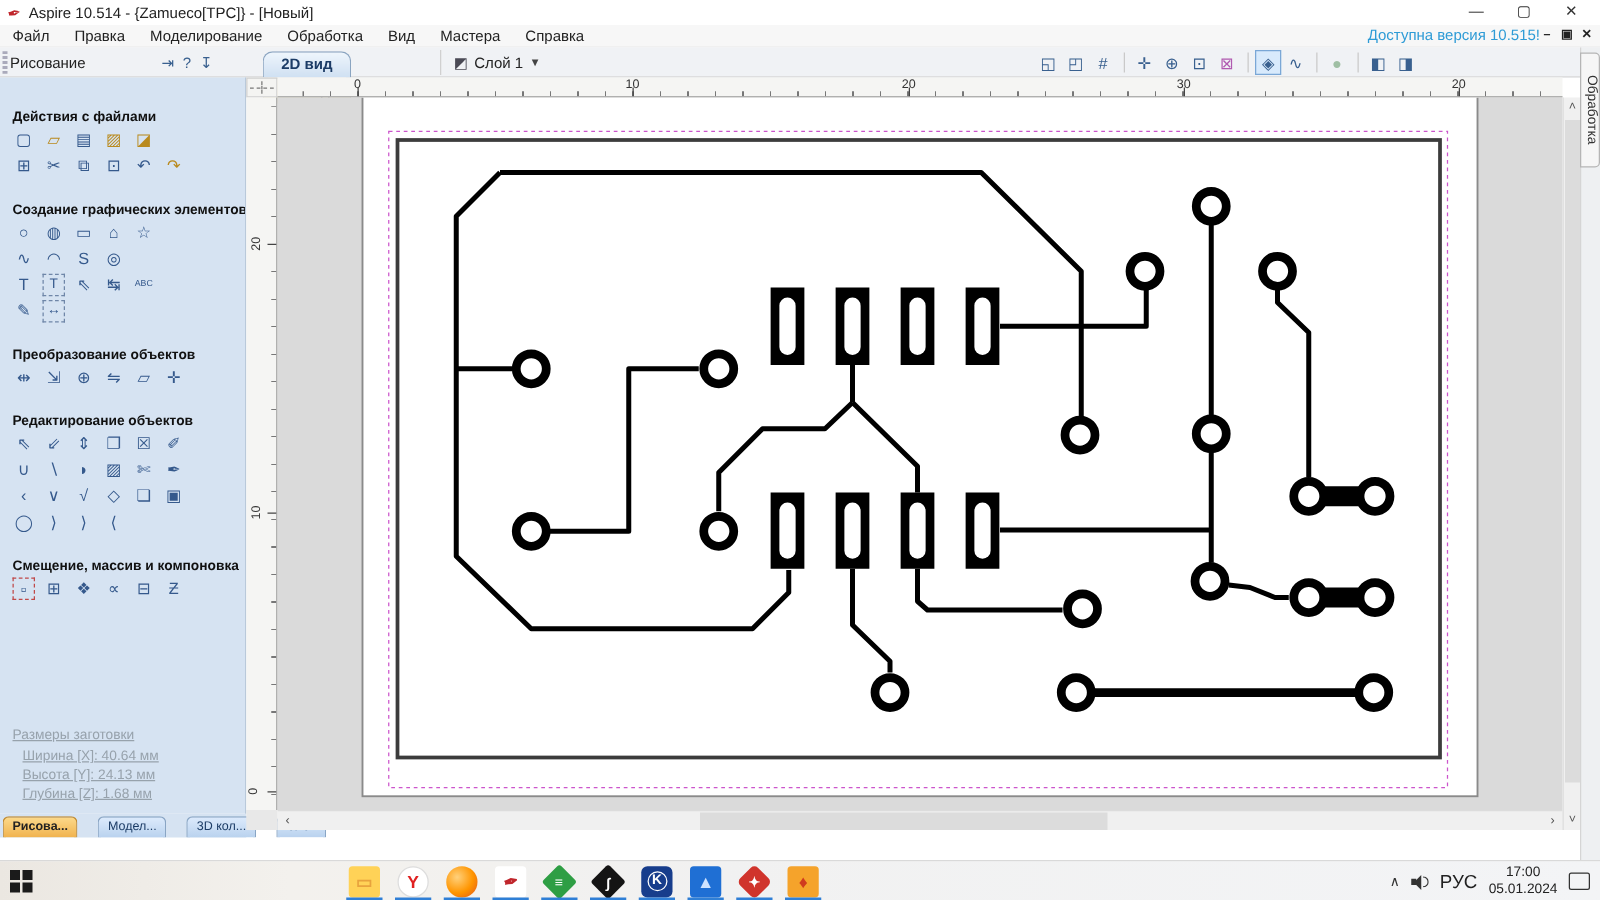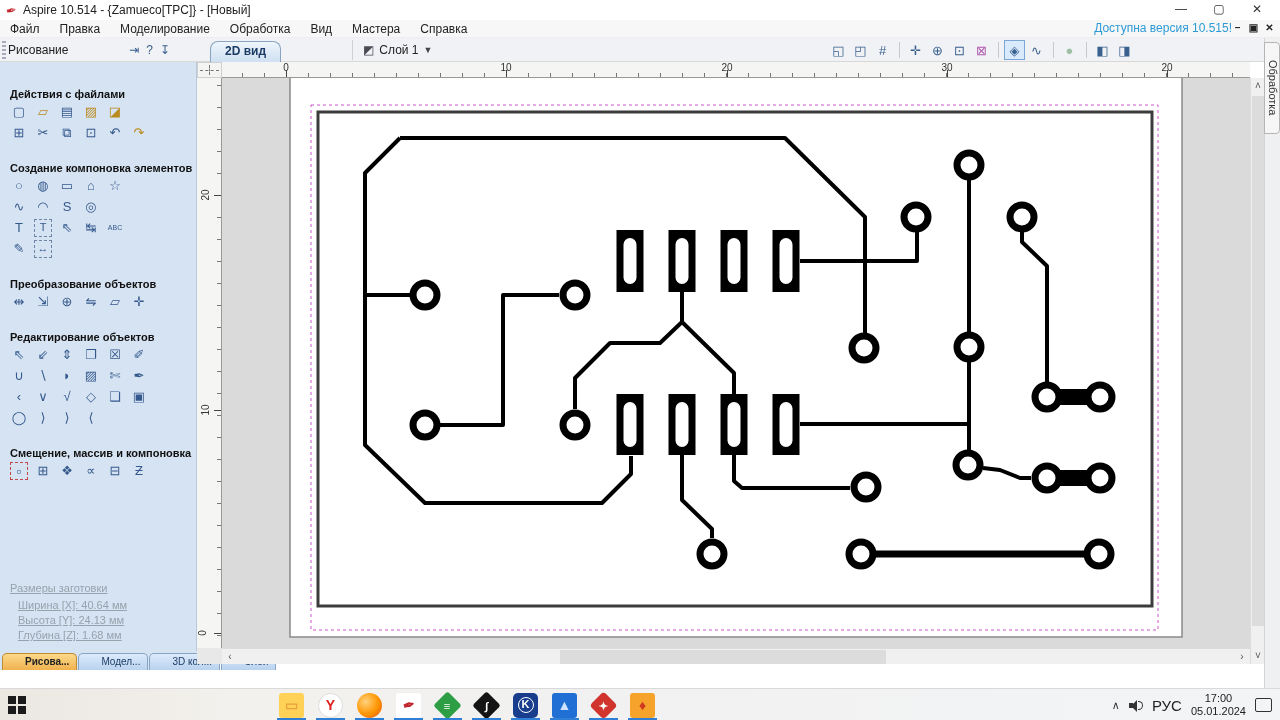--- a/index.html
+++ b/index.html
@@ -59,22 +59,22 @@
   .sb-ic { width:18px; height:18px; font-size:13px; line-height:18px; text-align:center; color:#35598c; cursor:pointer; }
   .sb-ic.y { color:#b98a1e; }
   .sb-ic.dash { border:1px dashed #6f86a8; font-size:11px; line-height:15px; }
   .sb-ic.dashred { border:1px dashed #c04848; }
   .sb-ic.small { font-size:7px; letter-spacing:0; line-height:18px; color:#35598c; }
   .job-info { margin-top:auto; color:#97a2ac; font-size:11px; line-height:15px; padding-bottom:4px;text-decoration:underline; }
   .job-title { margin-bottom:2px; }
   .job-row { padding-left:8px; white-space:nowrap; }
   .side-tabs { position:absolute; left:0; top:651px; width:197px; height:19px; display:flex; align-items:flex-end;
                background:#d6e3f2; padding-left:2px; }
-  .stab { height:17px; padding:2px 7px 0 22px; font-size:10px; color:#1c3c66; background:linear-gradient(#dceafc,#b9d2ee);
-          border:1px solid #89a5c4; border-bottom:none; border-radius:5px 5px 0 0; margin-right:1px;
+  .stab { height:17px; padding:2px 7px 0 7px; font-size:10px; color:#1c3c66; background:linear-gradient(#dceafc,#b9d2ee);
+          border:1px solid #89a5c4; border-bottom:none; border-radius:5px 5px 0 0; margin-right:16px;
           white-space:nowrap; cursor:pointer; }
   .stab.active { background:linear-gradient(#fcd98a,#f0b24e); border-color:#c08a30; font-weight:bold; color:#222; }
 
   
   .ruler-corner { position:absolute; left:197px; top:62px; width:25px; height:16px; background:#f4f4f2; border:1px solid #cfcfcf; }
   .ruler-corner .ch, .ruler-corner .cv { position:absolute; background:none; }
   .ruler-corner .ch { left:2px; right:2px; top:7px; border-top:1px dashed #777; }
   .ruler-corner .cv { top:2px; bottom:2px; left:11px; border-left:1px dashed #777; }
   .h-ruler { position:absolute; left:222px; top:62px; width:1028px; height:16px; background:#f5f5f3; border-bottom:1px solid #999;
              background-image:repeating-linear-gradient(to right,#777 0 1px,transparent 1px 22px);
@@ -239,21 +239,21 @@
           <div class="sb-row">
             <span class="sb-ic">⊞</span>
             <span class="sb-ic">✂</span>
             <span class="sb-ic">⧉</span>
             <span class="sb-ic">⊡</span>
             <span class="sb-ic">↶</span>
             <span class="sb-ic y">↷</span>
           </div>
         </div>
         <div class="sb-section">
-          <div class="sb-title">Создание компоновка элементов</div>
+          <div class="sb-title">Создание графических элементов</div>
           <div class="sb-row">
             <span class="sb-ic">○</span>
             <span class="sb-ic">◍</span>
             <span class="sb-ic">▭</span>
             <span class="sb-ic">⌂</span>
             <span class="sb-ic">☆</span>
           </div>
           <div class="sb-row">
             <span class="sb-ic">∿</span>
             <span class="sb-ic">◠</span>

